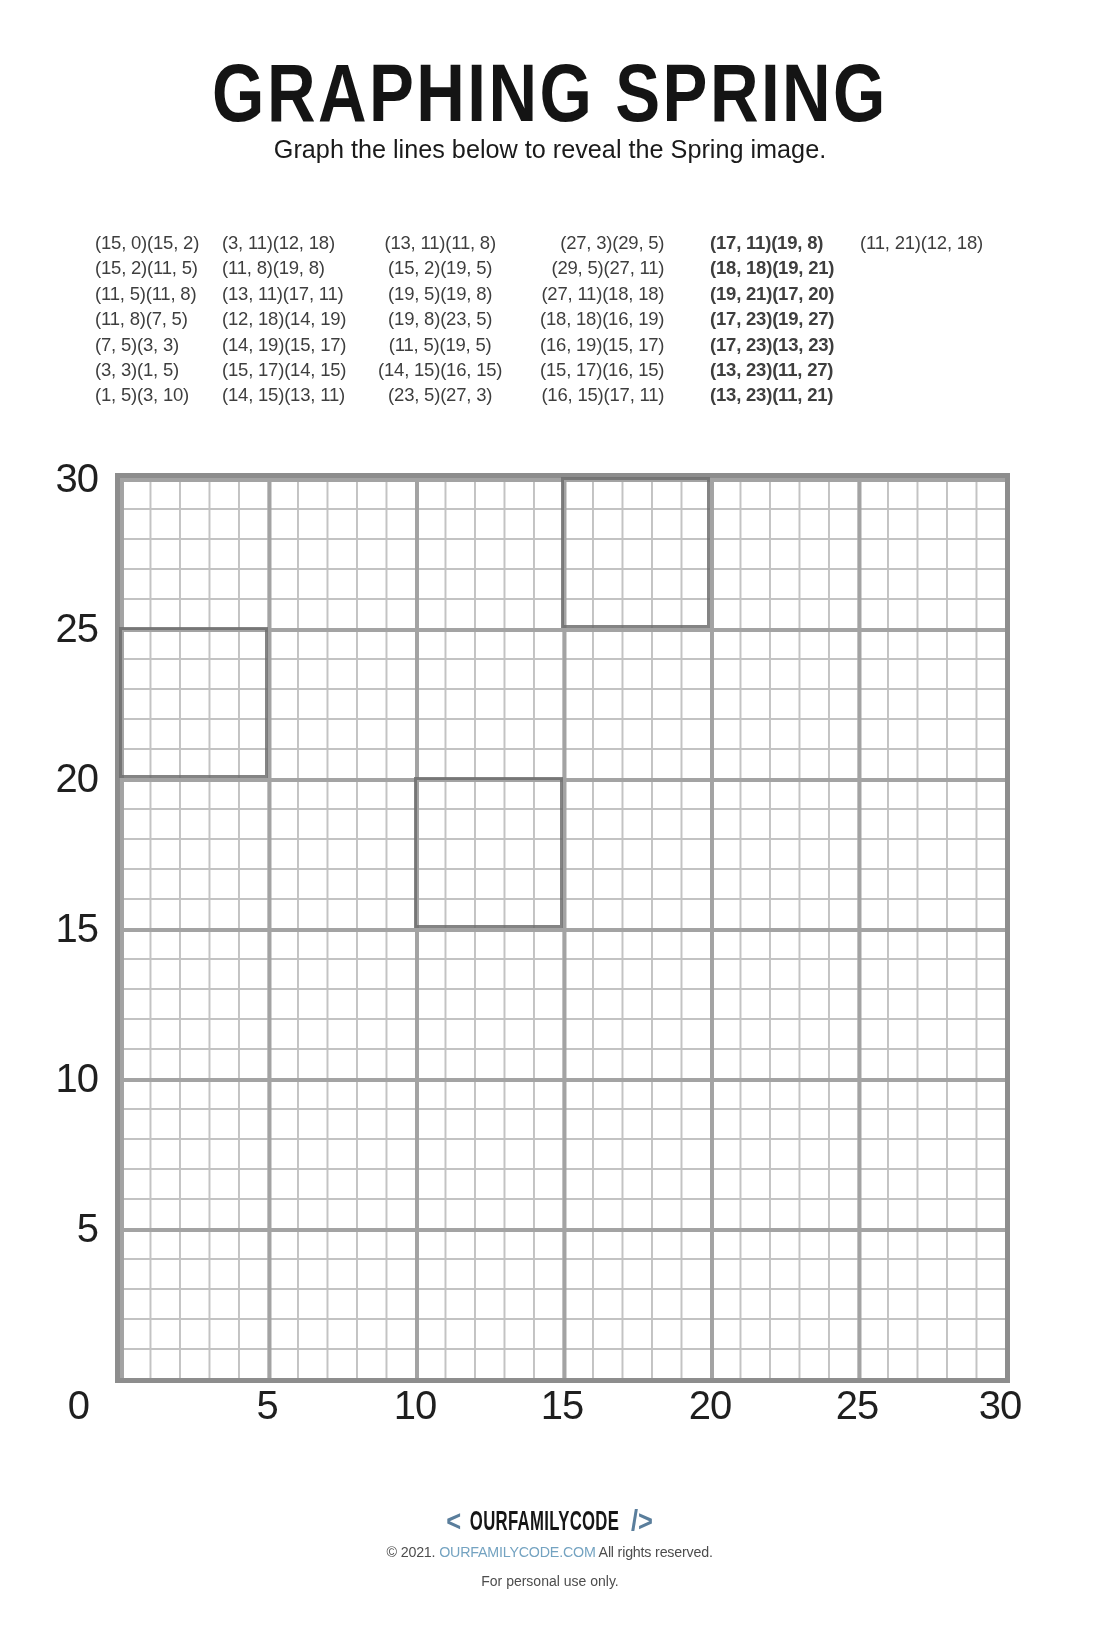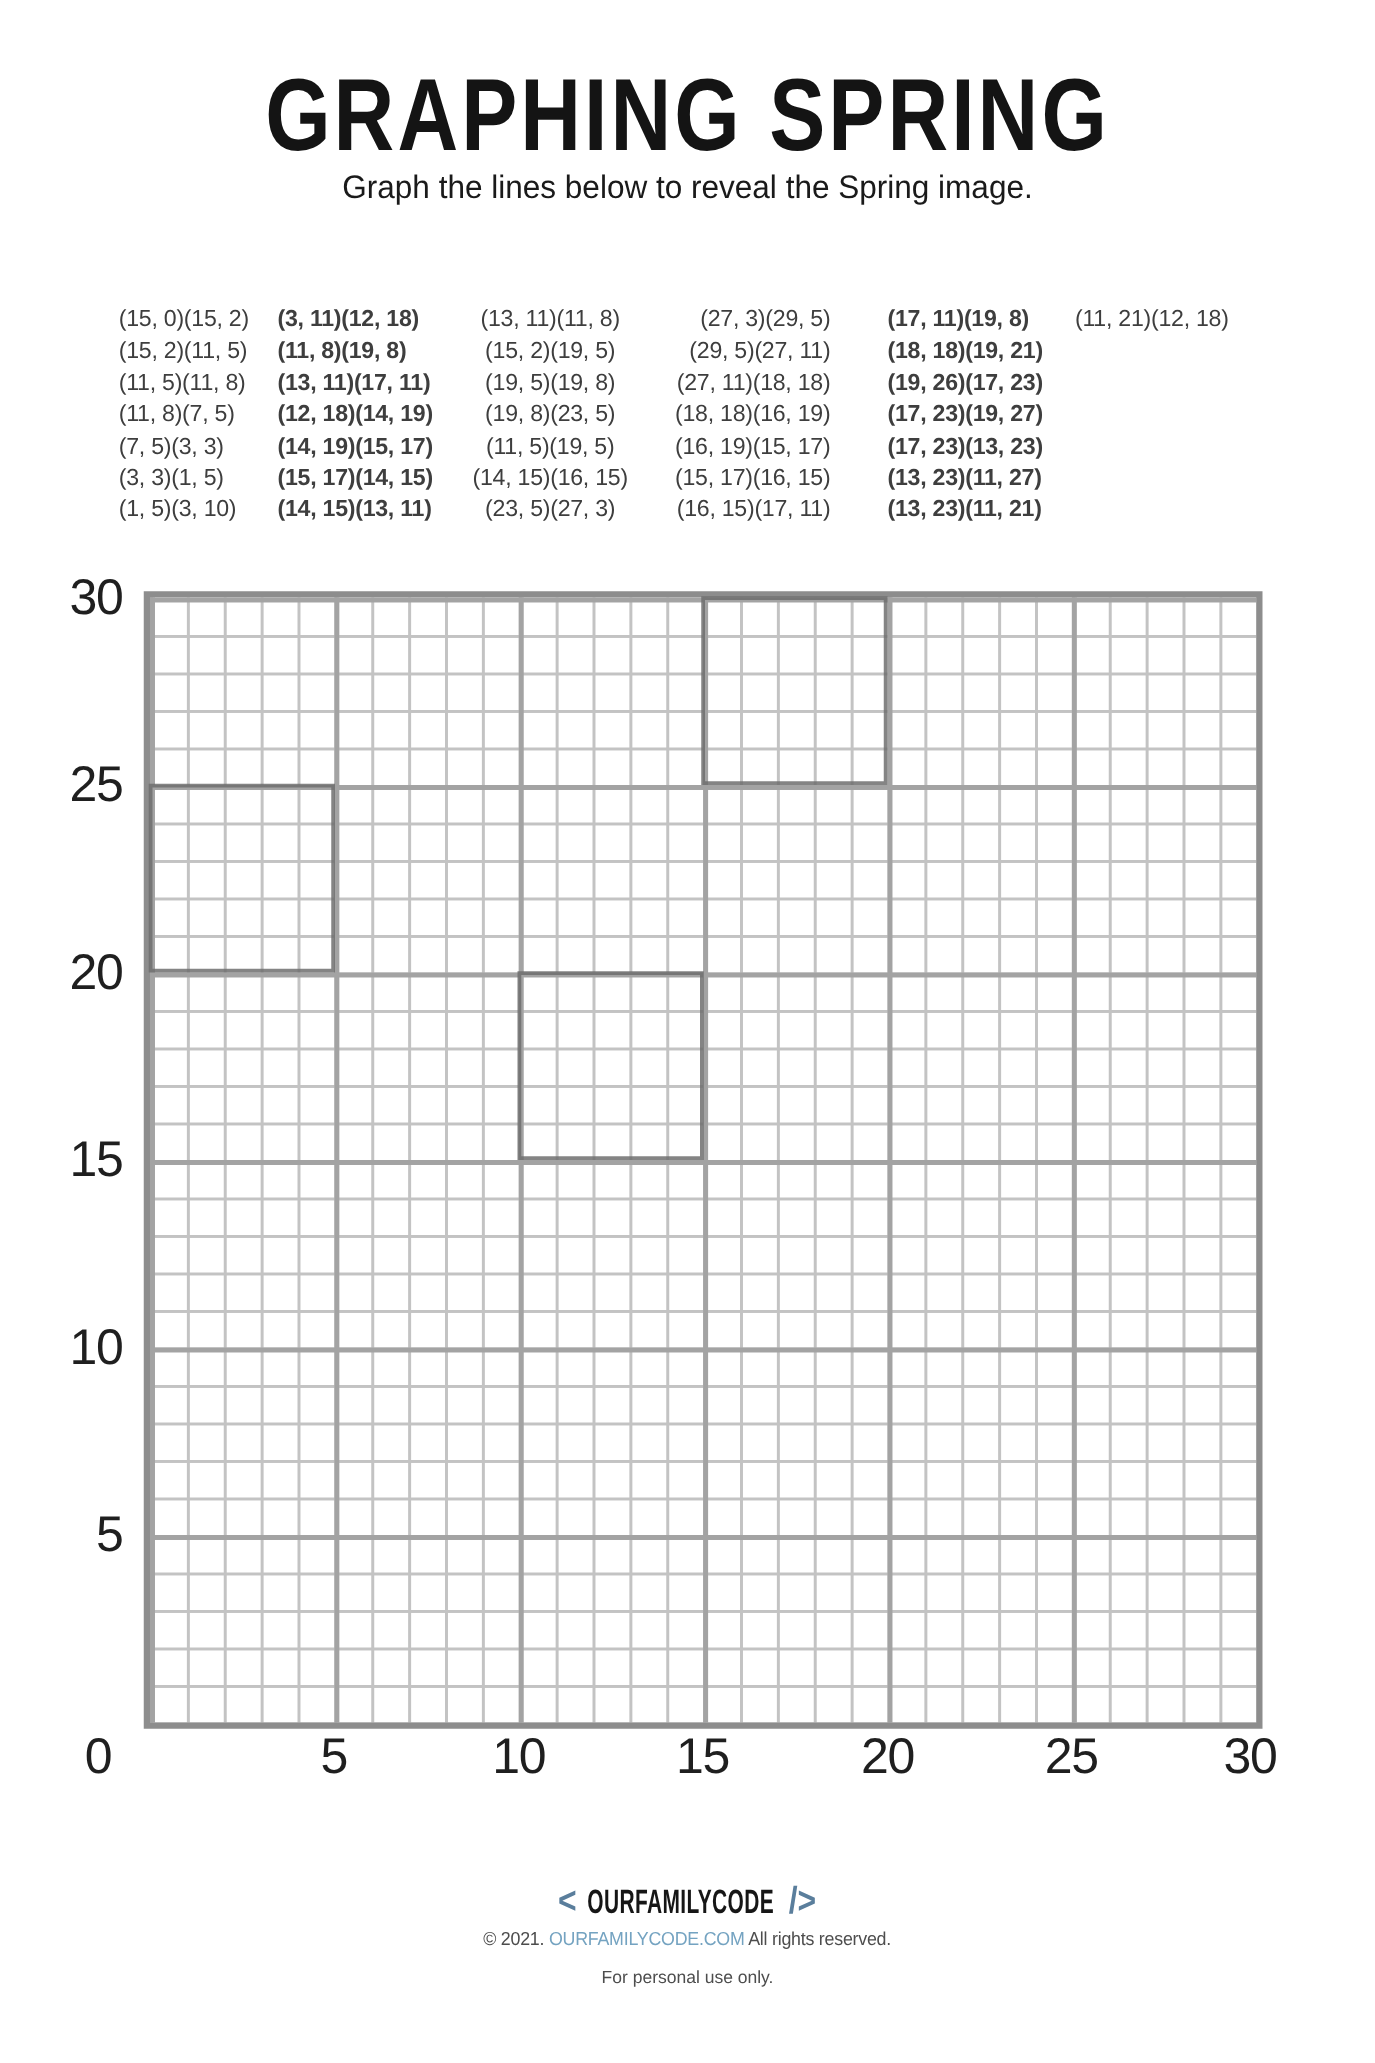--- a/index.html
+++ b/index.html
@@ -30,23 +30,22 @@
     transform:scaleX(0.97);transform-origin:50% 50%;
   }
 
   
   .coords{position:absolute;top:0;left:0;}
   .coord-col{
     position:absolute;top:230px;
     font-size:18.5px;line-height:25.4px;
     color:#3e3e3e;letter-spacing:-0.2px;
     white-space:nowrap;
-    margin-top:12px;
-  }
-  .c1{left:95px;} .c2{left:222px;font-weight:bold;} .c3{left:378px;text-align:center;}
+  }
+  .c1{left:95px;} .c2{left:222px;} .c3{left:378px;text-align:center;}
   .c4{left:540px;text-align:right;} .c5{left:710px;font-weight:bold;} .c6{left:860px;}
 
   
   .grid{
     position:absolute;left:115px;top:473px;
     width:885px;height:900px;
     border:5px solid #8d8d8d;
     background-color:#ffffff;
     background-image:
       linear-gradient(to right,  #a3a3a3 0 4px, transparent 4px),
@@ -159,21 +158,21 @@
         <div class="coord-line">(29, 5)(27, 11)</div>
         <div class="coord-line">(27, 11)(18, 18)</div>
         <div class="coord-line">(18, 18)(16, 19)</div>
         <div class="coord-line">(16, 19)(15, 17)</div>
         <div class="coord-line">(15, 17)(16, 15)</div>
         <div class="coord-line">(16, 15)(17, 11)</div>
       </div>
     <div class="coord-col c5">
         <div class="coord-line">(17, 11)(19, 8)</div>
         <div class="coord-line">(18, 18)(19, 21)</div>
-        <div class="coord-line">(19, 26)(17, 23)</div>
+        <div class="coord-line">(19, 21)(17, 20)</div>
         <div class="coord-line">(17, 23)(19, 27)</div>
         <div class="coord-line">(17, 23)(13, 23)</div>
         <div class="coord-line">(13, 23)(11, 27)</div>
         <div class="coord-line">(13, 23)(11, 21)</div>
       </div>
     <div class="coord-col c6">
         <div class="coord-line">(11, 21)(12, 18)</div>
       </div>
   </div>
 

